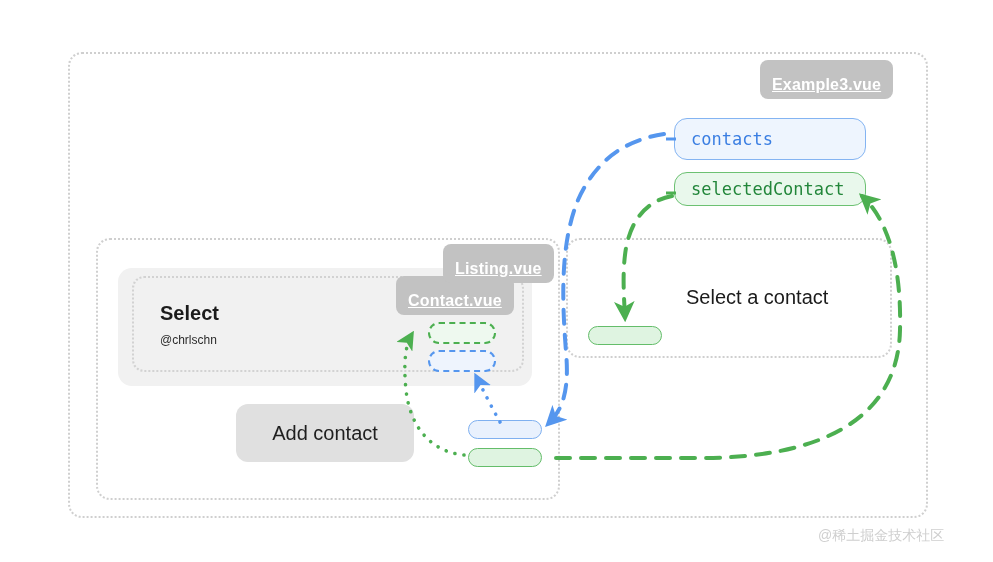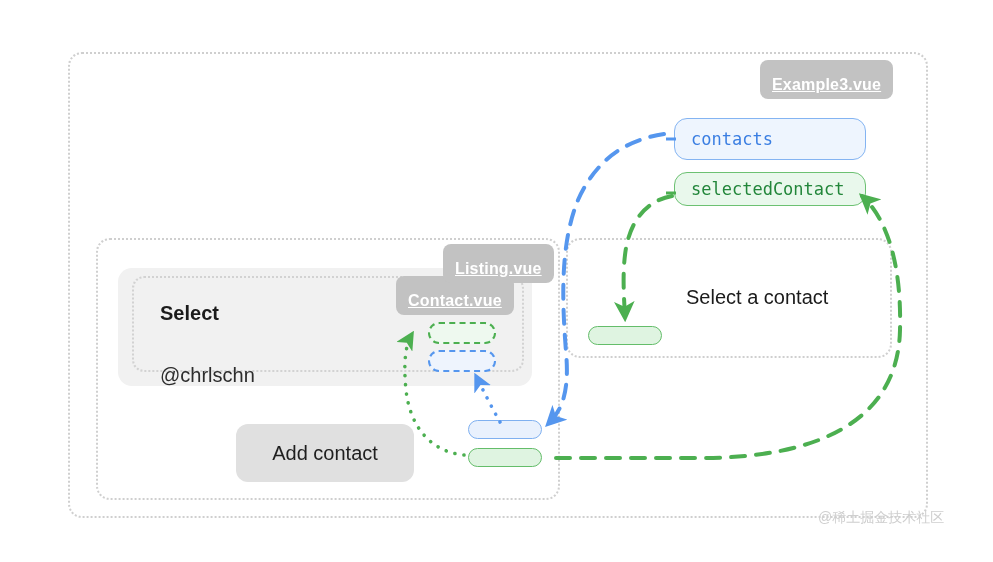--- a/index.html
+++ b/index.html
@@ -34,46 +34,46 @@
     background:#eef5fe;border-color:#84b4f2;color:#3a7ee2;box-sizing:border-box;}
   #pill-selected{left:674px;top:172px;width:192px;height:34px;
     background:#e9f8ec;border-color:#6cc172;color:#22863a;box-sizing:border-box;}
 
   
   #contact-panel{position:absolute;left:118px;top:268px;width:414px;height:118px;
     background:#f1f1f1;border-radius:14px;}
   #contact-card{position:absolute;left:132px;top:276px;width:392px;height:96px;
     border:2px dotted #d2d2d2;border-radius:12px;box-sizing:border-box;}
   #contact-name{position:absolute;left:160px;top:302px;font-size:20px;font-weight:700;color:#1b1b1b;}
-  #contact-handle{position:absolute;left:160px;top:333px;font-size:20px;color:#2c2c2c;margin-top:31px;}
+  #contact-handle{position:absolute;left:160px;top:333px;font-size:12px;color:#2c2c2c;}
 
   
   .mini-pill-dashed{position:absolute;width:68px;height:22px;border-radius:11px;
     border:2.5px dashed;box-sizing:border-box;}
   #mini-green-dashed{left:428px;top:322px;border-color:#4caf50;background:#eef9ef;}
   #mini-blue-dashed{left:428px;top:350px;border-color:#5596ee;background:#eef4fd;}
 
   
   #add-contact{position:absolute;left:236px;top:404px;width:178px;height:58px;
     background:#e0e0e0;border-radius:12px;display:flex;align-items:center;
-    justify-content:center;font-size:20px;color:#1f1f1f;margin-top:20px;}
+    justify-content:center;font-size:20px;color:#1f1f1f;}
 
   
   .mini-pill{position:absolute;width:74px;height:19px;border-radius:10px;
     border:1.6px solid;box-sizing:border-box;}
   #pill-blue-solid{left:468px;top:420px;background:#e9f1fd;border-color:#7fb0f0;}
   #pill-green-solid{left:468px;top:448px;background:#dff4e1;border-color:#64bd6a;}
   #pill-green-details{left:588px;top:326px;width:74px;height:19px;
     background:#dff4e1;border-color:#64bd6a;}
 
   
   #details-text{position:absolute;left:646px;top:286px;font-size:20px;color:#1b1b1b;white-space:nowrap;margin-left:40px;}
 
   
-  #watermark{position:absolute;left:818px;top:509px;font-size:14px;color:#cfcfcf;white-space:nowrap;}
+  #watermark{position:absolute;left:818px;top:527px;font-size:14px;color:#cfcfcf;white-space:nowrap;}
 
   svg#arrows{position:absolute;left:0;top:0;width:993px;height:562px;pointer-events:none;}
 </style>
 </head>
 <body>
 
 <div id="stage">
 
   <div class="frame" id="outer-frame"></div>
   <div class="frame" id="listing-frame"></div>

